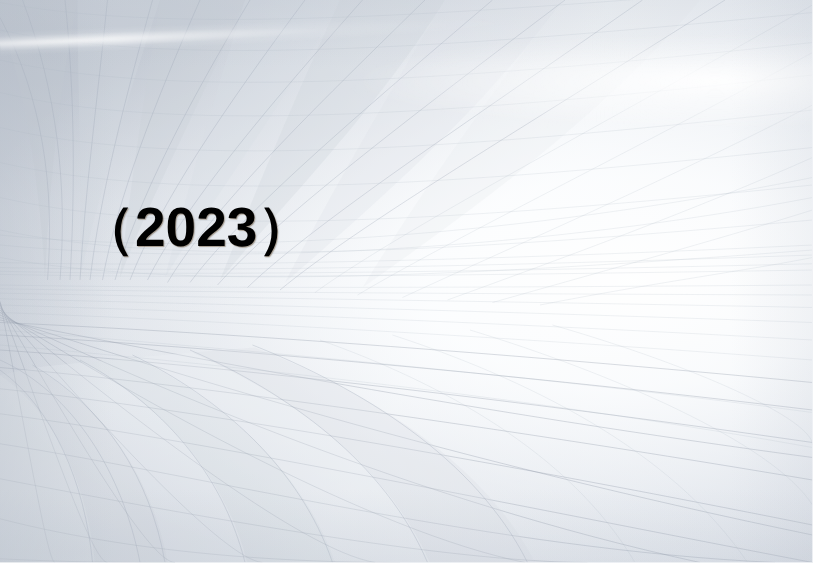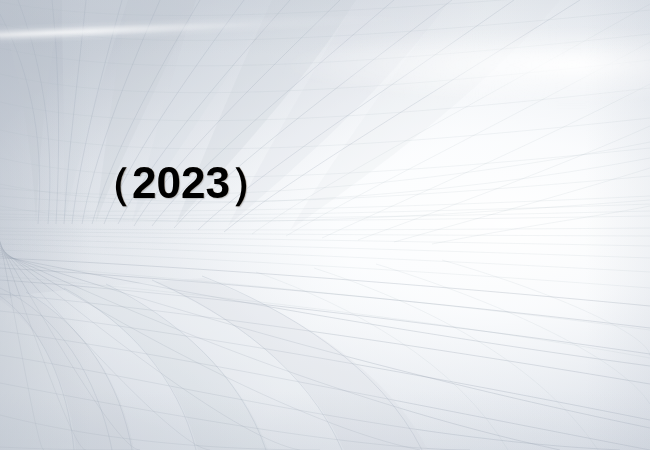--- a/index.html
+++ b/index.html
@@ -137,21 +137,21 @@
 
   #title-main {
     font-size: 43px;
     letter-spacing: 1px;
     padding-left: 74px;
   }
 
   #title-sub {
     font-size: 44px;
     letter-spacing: 0px;
-    padding-left: 88px;
+    padding-left: 64px;
     margin-top: 37px;
   }
 </style>
 </head>
 <body>
 
 <div id="slide">
 
   <div class="bg-layer" id="bg-base"></div>
 

